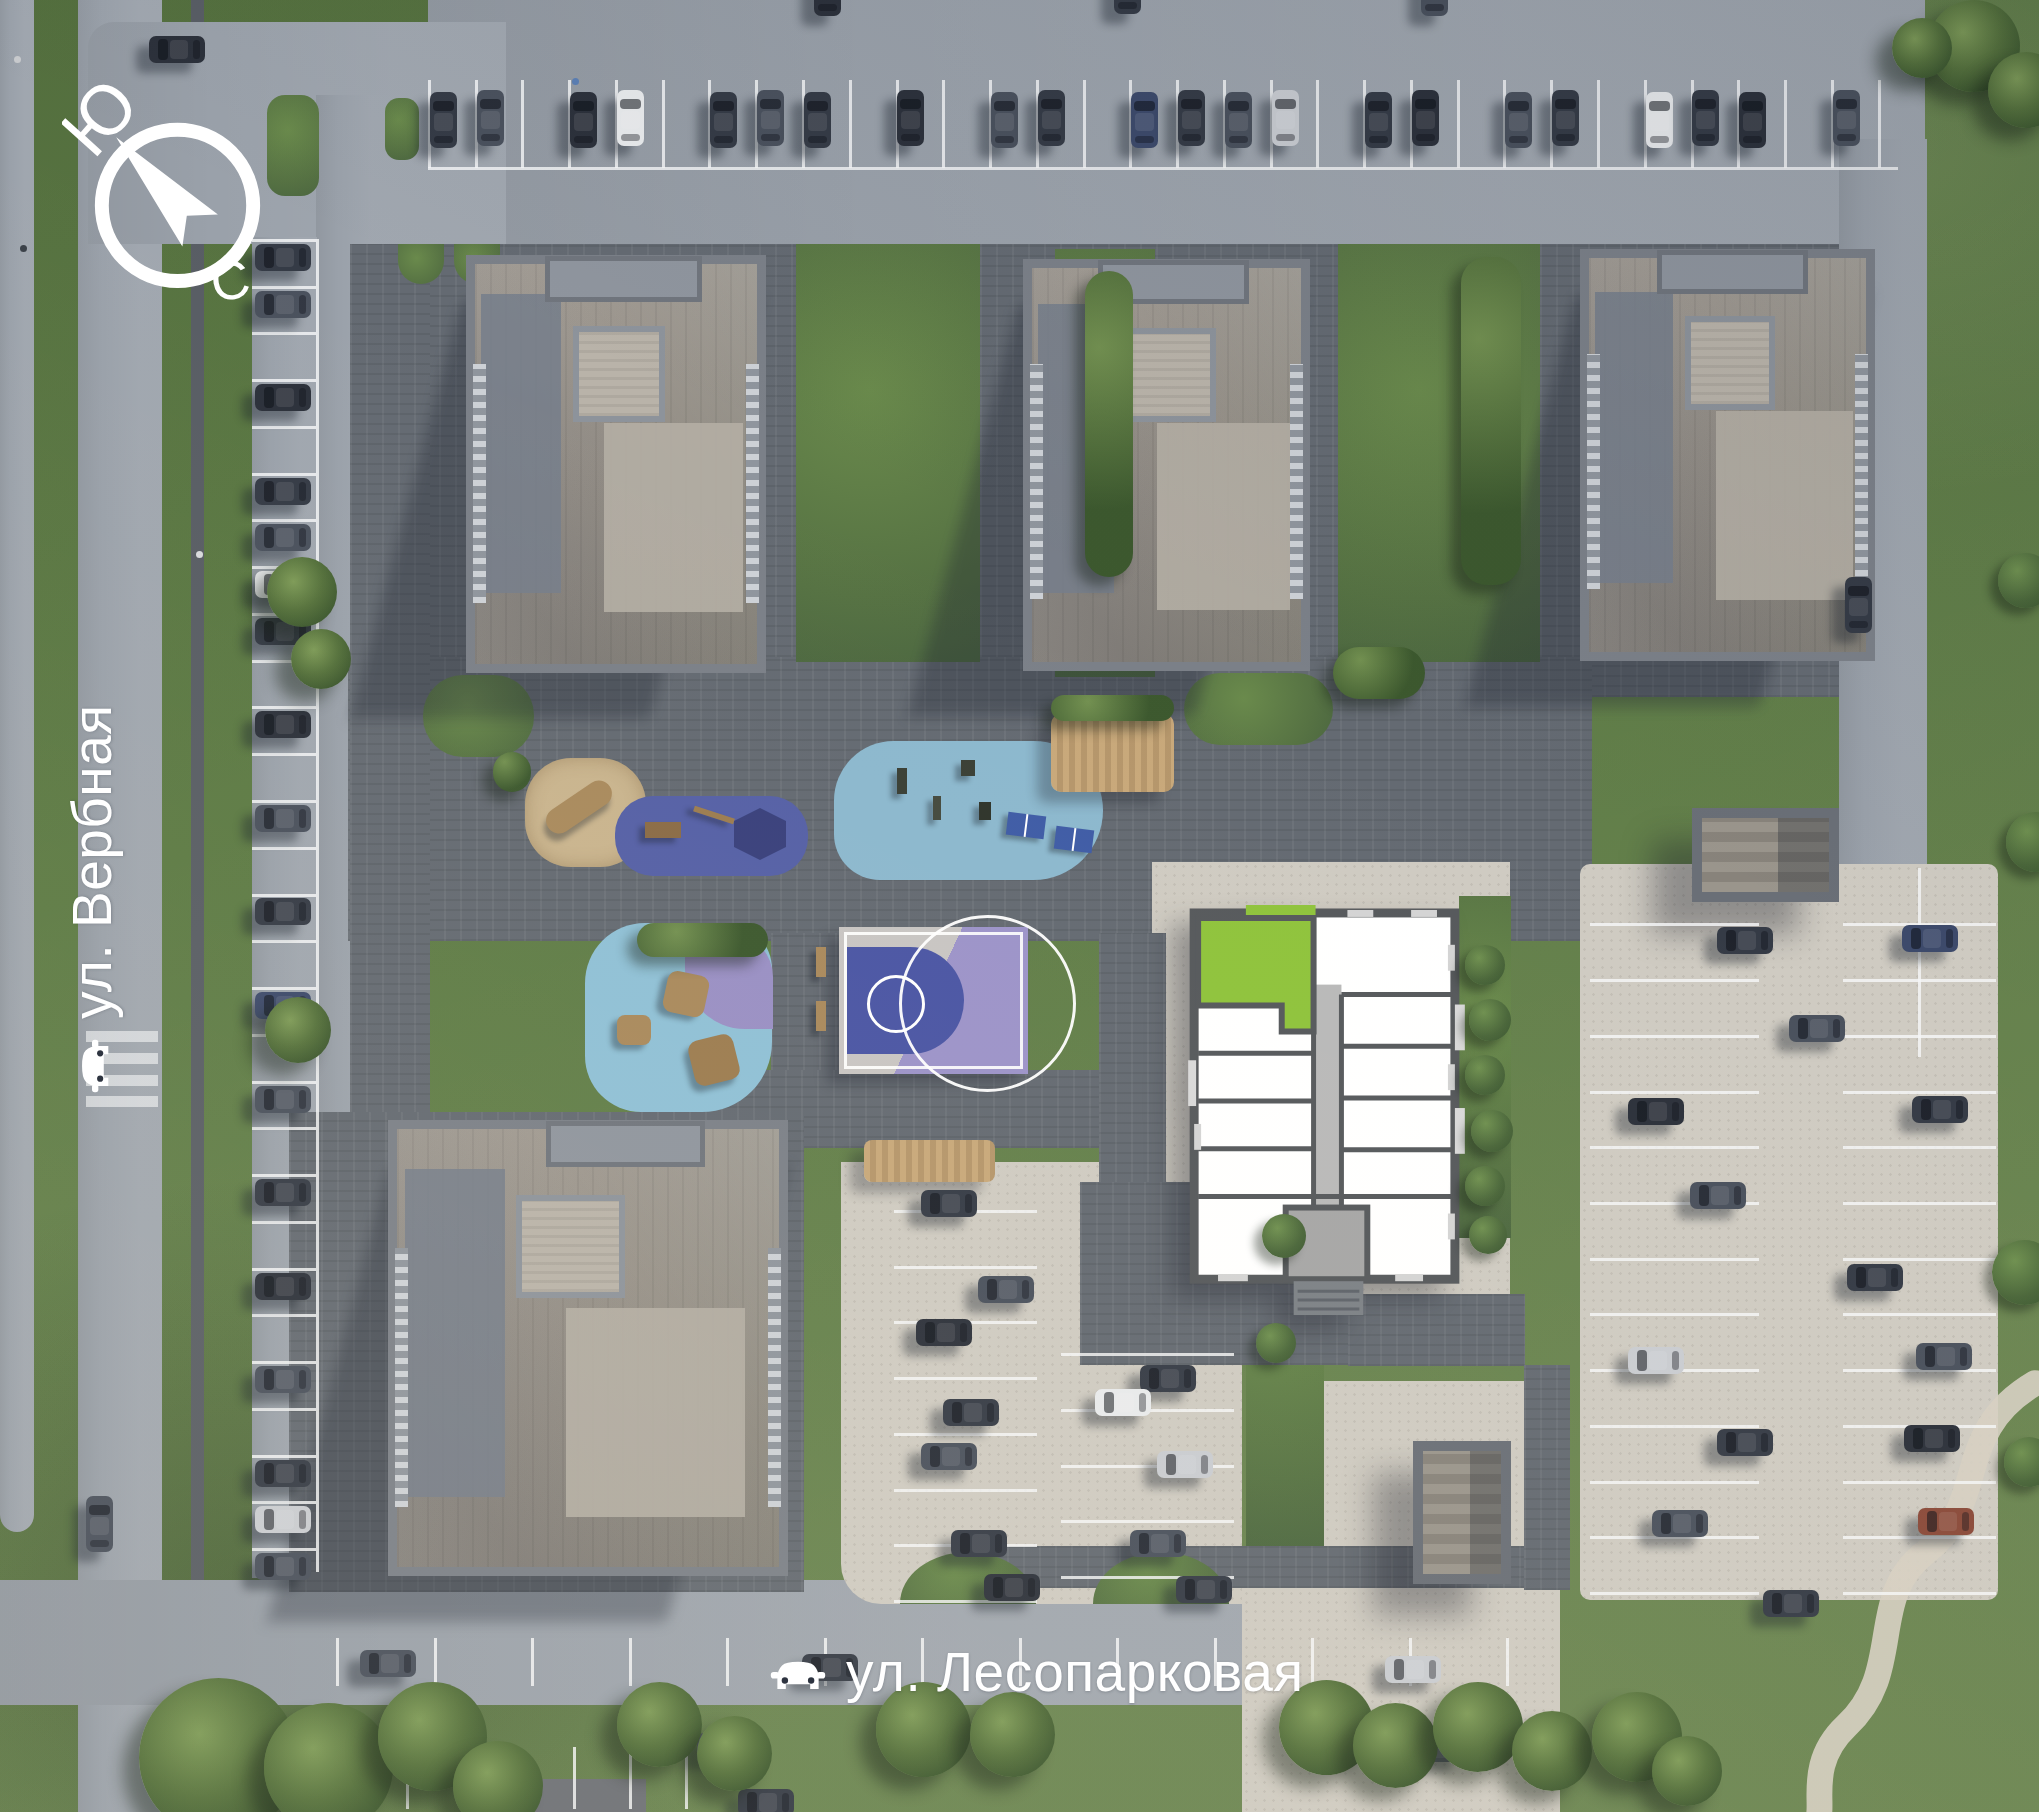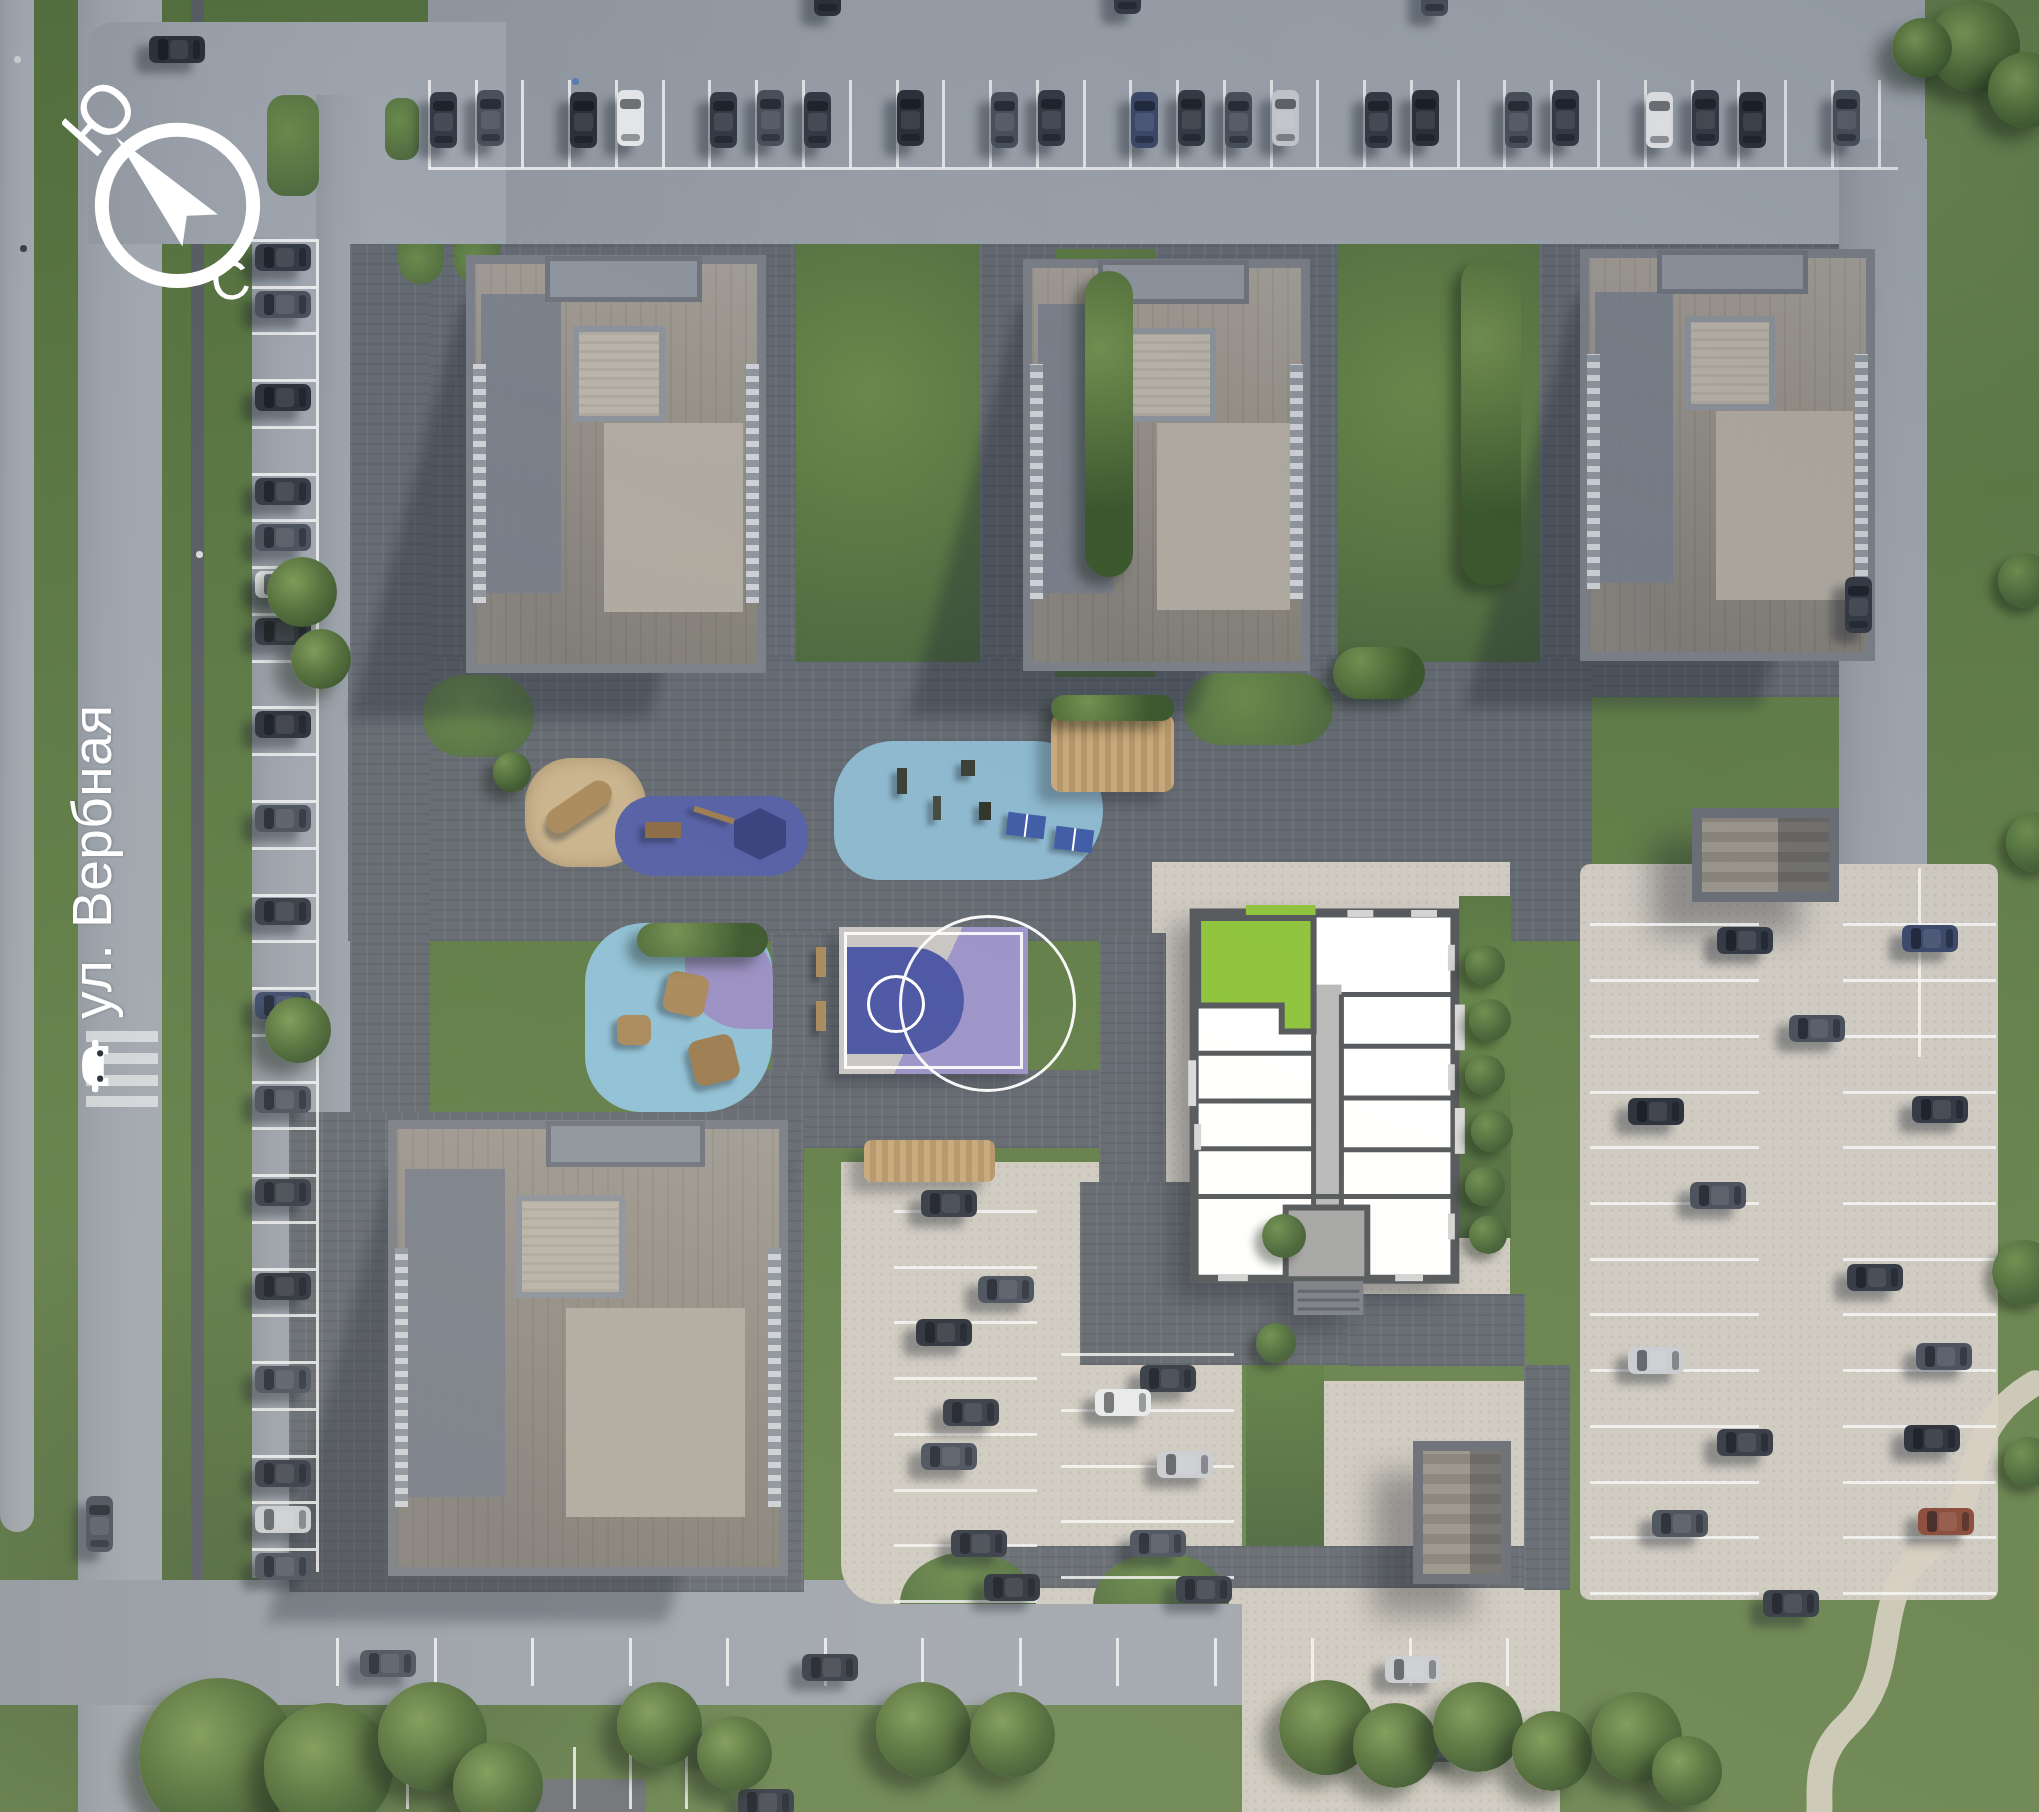--- a/index.html
+++ b/index.html
@@ -827,14 +827,24 @@
   <div class="street-label vlabel" style="left:60px;top:1095px">
     <svg width="58" height="44" viewBox="0 0 64 48">
       <path d="M10 42 v-12 q0-8 5-13 q4-4 17-4 q13 0 17 4 q5 5 5 13 v12 h-9 v-5 H19 v5 z" fill="#fff"></path>
       <rect x="3" y="24" width="9" height="7" rx="3" fill="#fff"></rect>
       <rect x="52" y="24" width="9" height="7" rx="3" fill="#fff"></rect>
       <circle cx="18" cy="33" r="3.4" fill="#2e3440"></circle>
         <circle cx="46" cy="33" r="3.4" fill="#2e3440"></circle>
     </svg>
     <span>ул. Вербная</span>
   </div>
+  <div class="street-label" style="left:768px;top:1640px">
+    <svg width="60" height="46" viewBox="0 0 64 48">
+      <path d="M10 42 v-12 q0-8 5-13 q4-4 17-4 q13 0 17 4 q5 5 5 13 v12 h-9 v-5 H19 v5 z" fill="#fff"></path>
+      <rect x="3" y="24" width="9" height="7" rx="3" fill="#fff"></rect>
+      <rect x="52" y="24" width="9" height="7" rx="3" fill="#fff"></rect>
+      <circle cx="18" cy="33" r="3.4" fill="#2e3440"></circle>
+        <circle cx="46" cy="33" r="3.4" fill="#2e3440"></circle>
+    </svg>
+    <span>ул. Лесопарковая</span>
+  </div>
 </div>
 
 
 </body></html>

